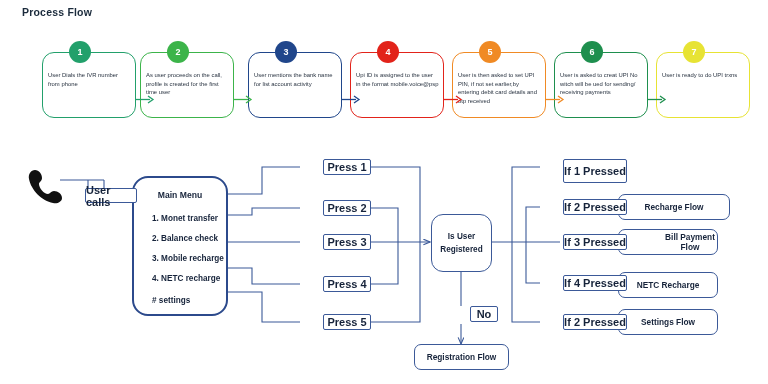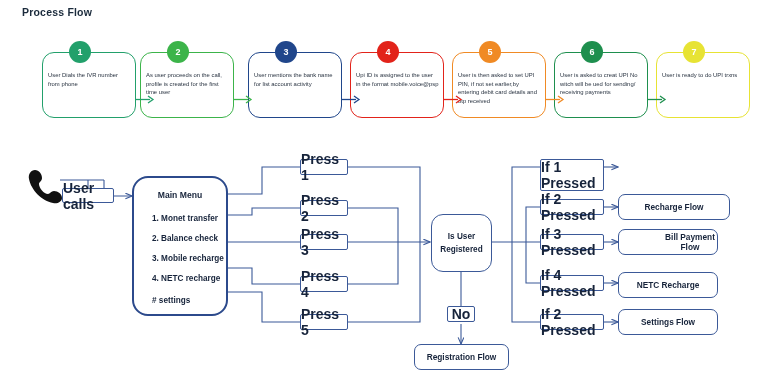--- a/index.html
+++ b/index.html
@@ -38,21 +38,21 @@
   .nodebox{
     position:absolute;box-sizing:border-box;background:#fff;
     border:1.6px solid #3b5998;border-radius:7px;
     display:flex;align-items:center;justify-content:center;text-align:center;
     font-size:8.3px;font-weight:bold;color:#16233a;
   }
   .tag{
     position:absolute;box-sizing:border-box;background:#fff;
     border:1.1px solid #3b5998;border-radius:2px;
     display:flex;align-items:center;justify-content:center;
-    font-size:14px;font-weight:bold;color:#16233a;z-index:4;
+    font-size:11px;font-weight:bold;color:#16233a;z-index:4;margin-left:23px;
   }
   .menubox{
     position:absolute;box-sizing:border-box;background:#fff;
     border:2px solid #2c4a8c;border-radius:16px;z-index:3;
   }
   .menubox .mtitle{
     position:absolute;left:0;right:0;top:12px;text-align:center;
     font-size:8.6px;font-weight:bold;color:#16233a;
   }
   .menubox .mitem{
@@ -204,21 +204,21 @@
   <div class="tag" style="left:300px;top:234px;width:48px;height:16px;">Press 3</div>
   <div class="tag" style="left:300px;top:276px;width:48px;height:16px;">Press 4</div>
   <div class="tag" style="left:300px;top:314px;width:48px;height:16px;">Press 5</div>
 
   <div class="decision" style="left:431px;top:214px;width:61px;height:58px;">Is User Registered</div>
 
   <div class="tag" style="left:447px;top:306px;width:28px;height:16px;">No</div>
 
   <div class="nodebox" style="left:414px;top:344px;width:95px;height:26px;">Registration Flow</div>
 
-  <div class="tag" style="left:540px;top:159px;width:64px;height:32px;">If 1 Pressed</div>
+  <div class="tag" style="left:540px;top:159px;width:64px;height:24px;">If 1 Pressed</div>
   <div class="tag" style="left:540px;top:199px;width:64px;height:16px;">If 2 Pressed</div>
   <div class="tag" style="left:540px;top:234px;width:64px;height:16px;">If 3 Pressed</div>
   <div class="tag" style="left:540px;top:275px;width:64px;height:16px;">If 4 Pressed</div>
   <div class="tag" style="left:540px;top:314px;width:64px;height:16px;">If 2 Pressed</div>
 
   <div class="nodebox" style="left:618px;top:194px;width:112px;height:26px;">Recharge Flow</div>
   <div class="nodebox" style="left:618px;top:229px;width:100px;height:26px;padding-left:44px;">Bill Payment Flow</div>
   <div class="nodebox" style="left:618px;top:272px;width:100px;height:26px;">NETC Recharge</div>
   <div class="nodebox" style="left:618px;top:309px;width:100px;height:26px;">Settings Flow</div>
 

